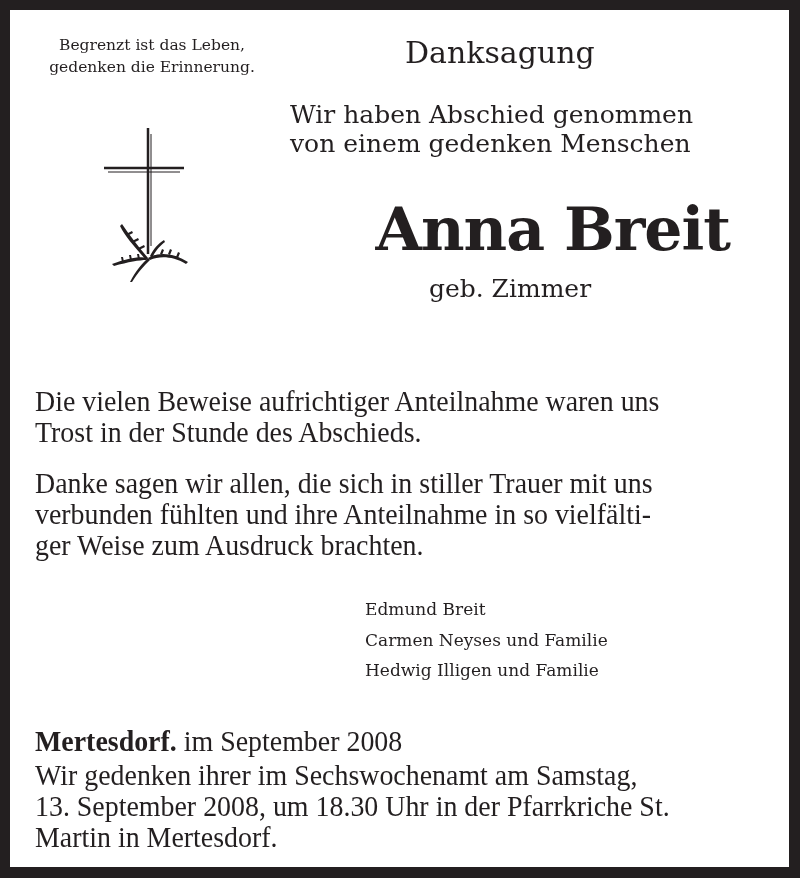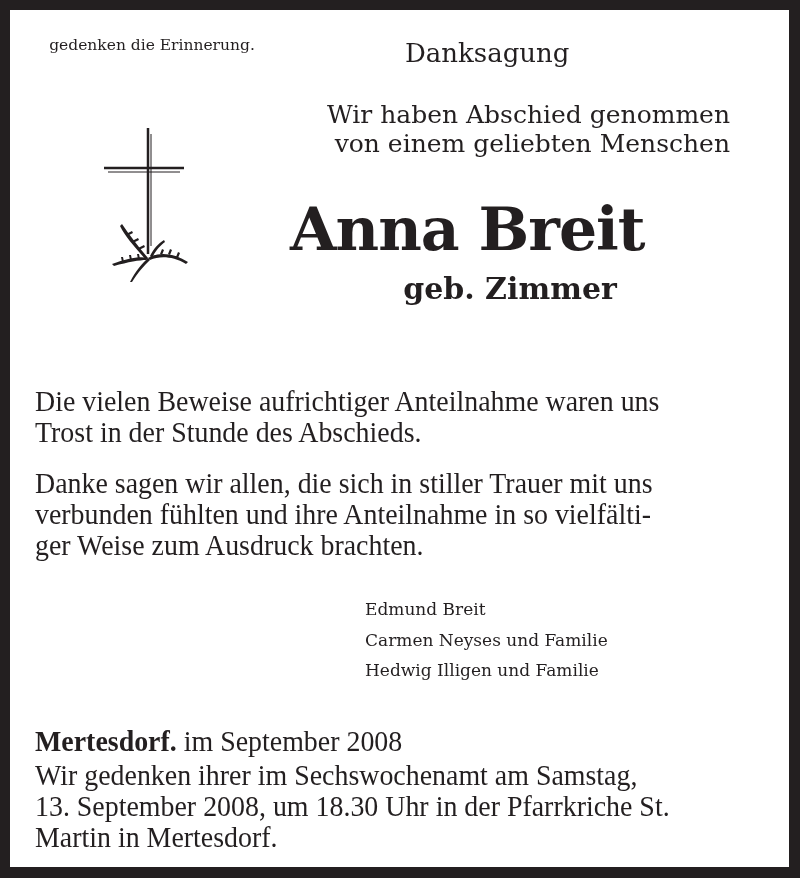--- a/index.html
+++ b/index.html
@@ -1,46 +1,47 @@
 <!DOCTYPE html>
 <html><head>
 <meta charset="utf-8">
 <style>
   html, body { margin:0; padding:0; }
   body { width:800px; height:878px; background:#231f20; position:relative; overflow:hidden; }
   .card { position:absolute; left:10px; top:10px; width:779px; height:857px; background:#fff; color:#231f20; font-family:"DejaVu Serif","Liberation Serif",serif; }
   .abs { position:absolute; white-space:nowrap; }
   .motto { left:22px; top:24px; width:240px; text-align:center; font-size:15.5px; line-height:22px; }
-  .heading { left:395px; top:26px; font-size:26px; line-height:34px; }
-  .farewell { left:280px; top:90px; width:440px; text-align:right; font-size:25px; line-height:29px; }
-  .name { left:280px; top:184px; width:440px; text-align:left; font-size:60px; font-weight:bold; line-height:70px; letter-spacing:-1px; }
-  .maiden { left:280px; top:264px; width:440px; text-align:center; font-size:30px; line-height:30px;font-weight:bold; }
+  .heading { left:395px; top:26px; font-size:30px; line-height:34px; }
+  .farewell { left:280px; top:90px; width:440px; text-align:left; font-size:25px; line-height:29px; }
+  .name { left:280px; top:184px; width:440px; text-align:right; font-size:60px; font-weight:bold; line-height:70px; letter-spacing:-1px; }
+  .maiden { left:280px; top:264px; width:440px; text-align:center; font-size:25px; line-height:30px; }
   .cross { left:92px; top:116px; width:100px; height:160px; }
   .body-text { left:25px; font-family:"Liberation Serif","DejaVu Serif",serif; font-size:30px; line-height:31px; transform:scaleX(0.93); transform-origin:left top; }
   .p1 { top:375px; }
   .p2 { top:457px; }
   .signers { left:355px; top:584px; font-size:17px; line-height:30.5px; }
   .place-line { left:25px; top:715px; font-family:"Liberation Serif","DejaVu Serif",serif; font-size:30px; line-height:31px; transform:scaleX(0.93); transform-origin:left top; }
   .place-line b { font-weight:bold; }
   .memorial { left:25px; top:749px; font-family:"Liberation Serif","DejaVu Serif",serif; font-size:30px; line-height:31px; transform:scaleX(0.93); transform-origin:left top; }
   .line { display:block; }
 </style>
 </head>
 <body>
 
 <div class="card">
   <div class="abs motto">
+    <span class="line">Begrenzt ist das Leben,</span>
     <span class="line">gedenken die Erinnerung.</span>
   </div>
 
   <div class="abs heading">Danksagung</div>
 
   <div class="abs farewell">
     <span class="line">Wir haben Abschied genommen</span>
-    <span class="line">von einem geliebten Menschen</span>
+    <span class="line">von einem gedenken Menschen</span>
   </div>
 
   <svg class="abs cross" viewBox="0 0 100 160">
     <g stroke="#231f20" fill="none">
       <line x1="46" y1="2" x2="46" y2="128" stroke-width="2.5"></line>
       <line x1="49" y1="8" x2="49" y2="120" stroke-width="1"></line>
       <line x1="2" y1="42" x2="82" y2="42" stroke-width="2.5"></line>
       <line x1="6" y1="46" x2="78" y2="46" stroke-width="1"></line>
     </g>
     <g fill="#231f20">

